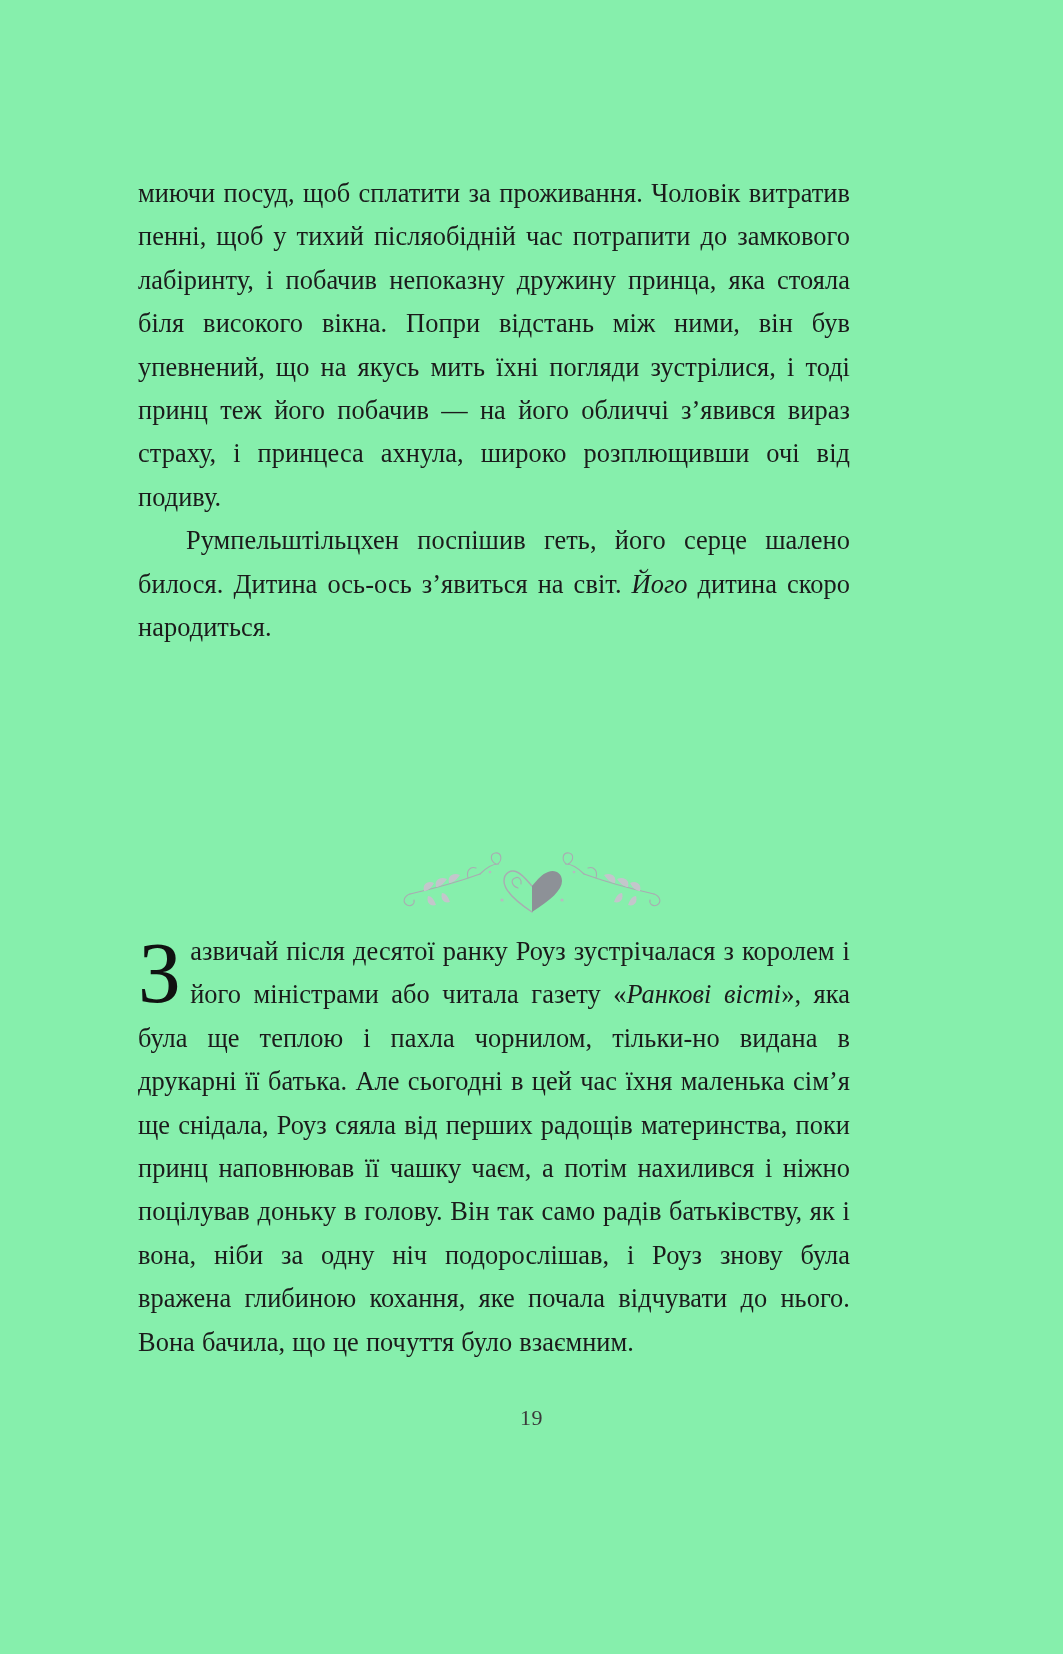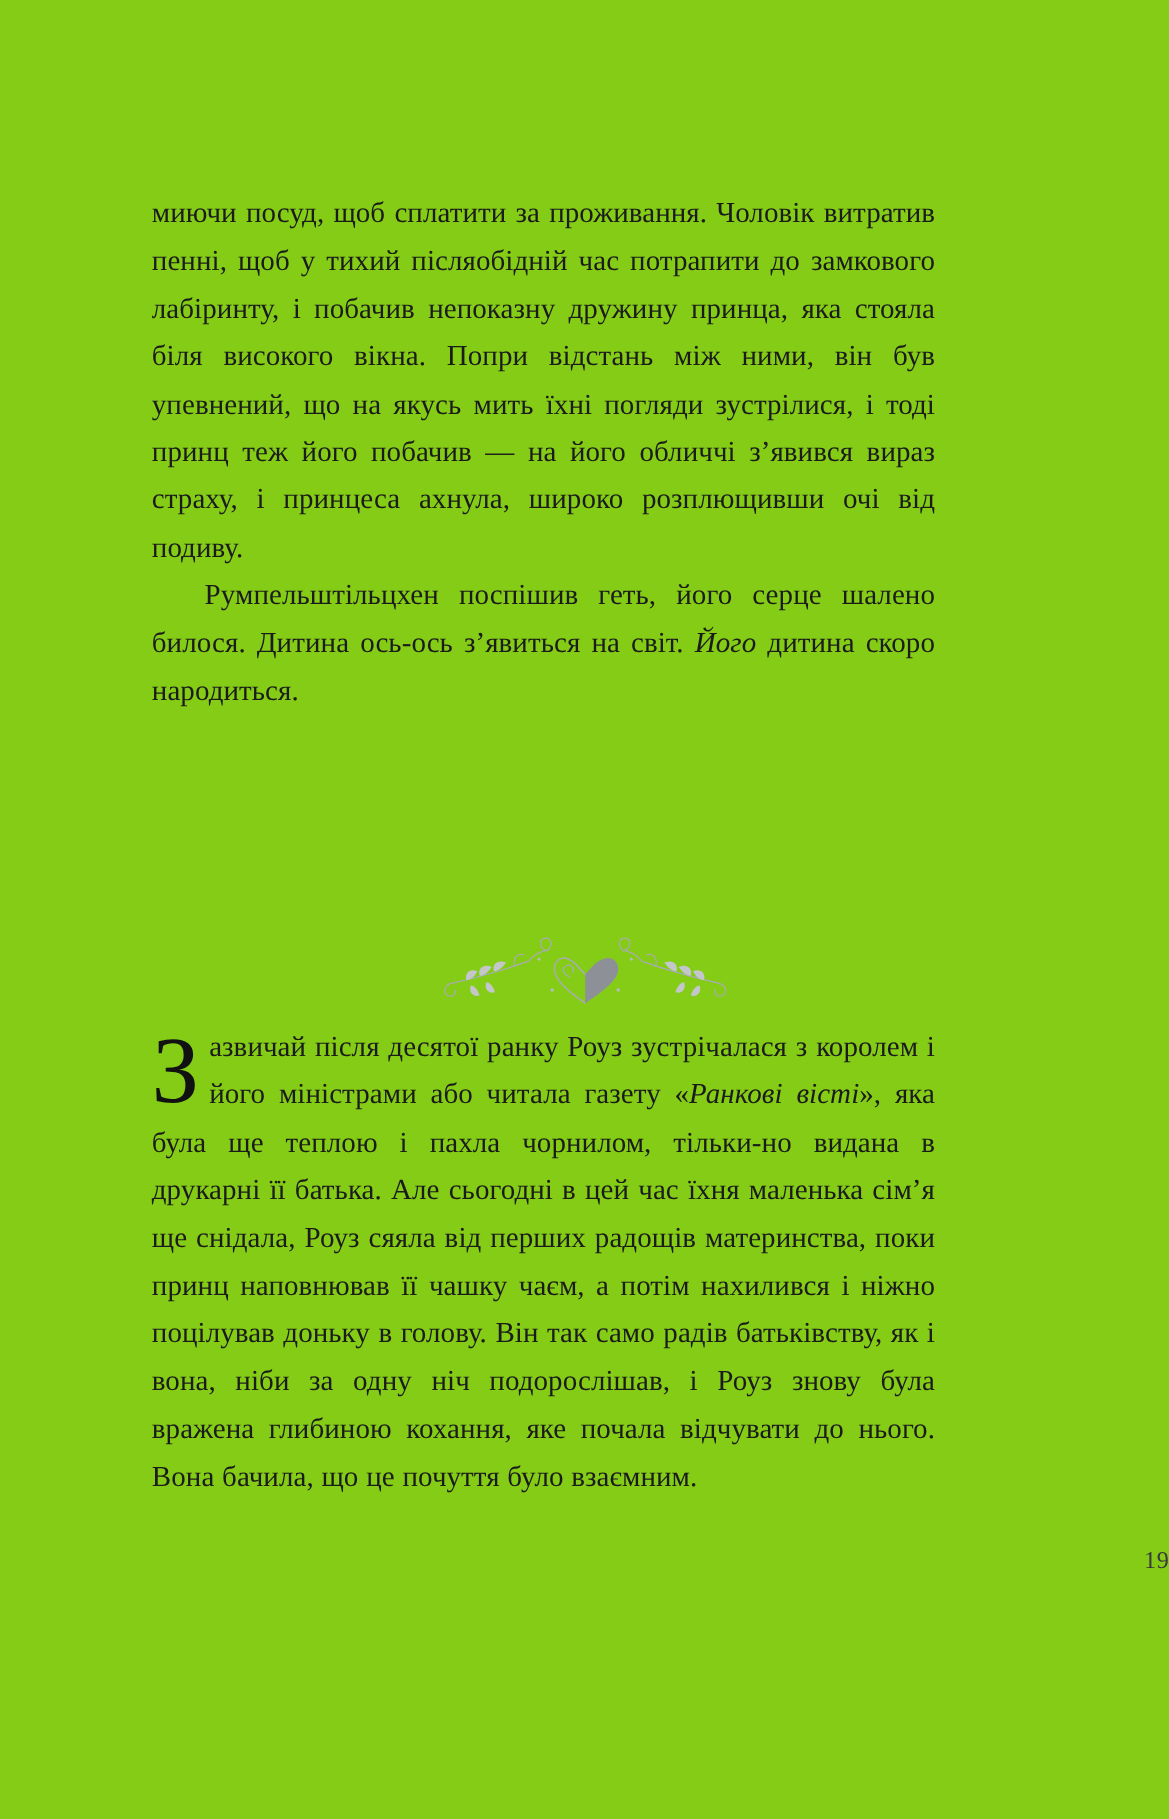--- a/index.html
+++ b/index.html
@@ -14,21 +14,21 @@
     color: #1b1b1b;
     overflow: hidden;
     position: relative;
   }
 
   .page {
     position: absolute;
     left: 0; top: 0;
     width: 1063px;
     height: 1654px;
-    background: #84cc16;
+    background: #86efac;
   }
 
   .text-column {
     position: absolute;
     left: 138px;
     top: 172px;
     width: 712px;
   }
 
   p.body-para {
@@ -88,21 +88,21 @@
     color: #111111;
     font-weight: 400;
   }
 
   
   .folio {
     position: absolute;
     left: 0;
     top: 1405px;
     width: 1063px;
-    text-align: right;
+    text-align: center;
     font-size: 22px;
     color: #3a3a3a;
     letter-spacing: 0.5px;
   }
 </style>
 </head>
 <body>
 
 <div class="page">
 

